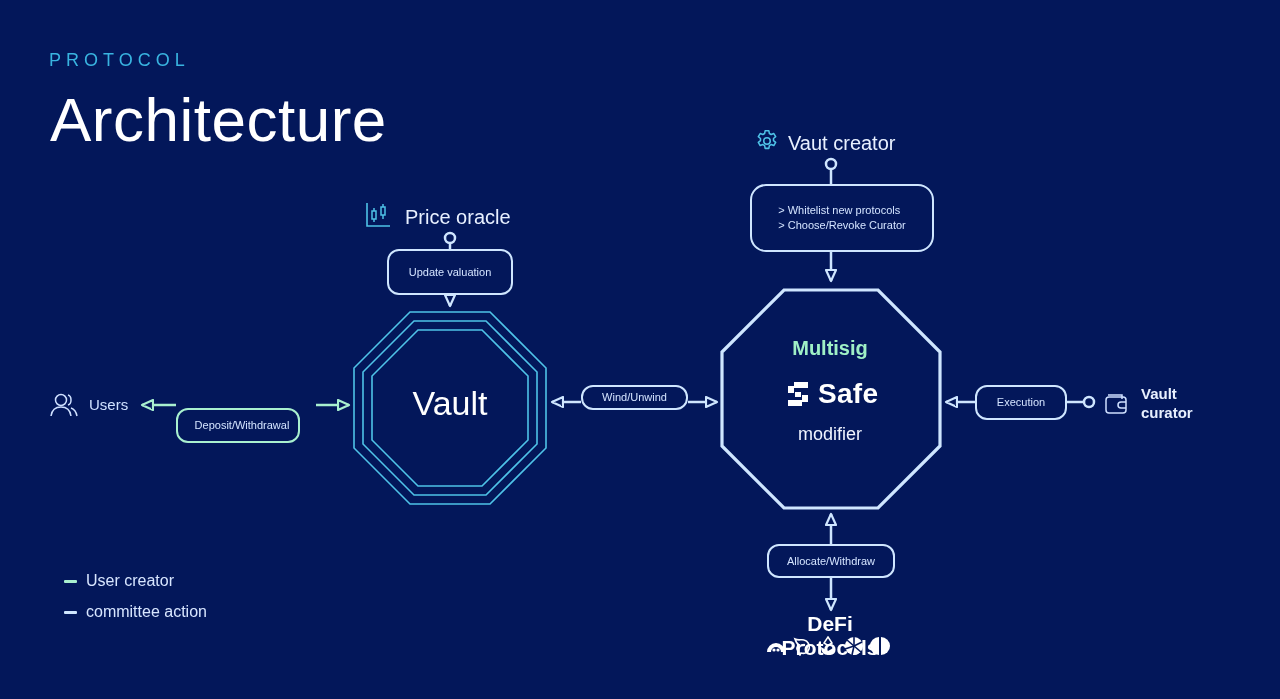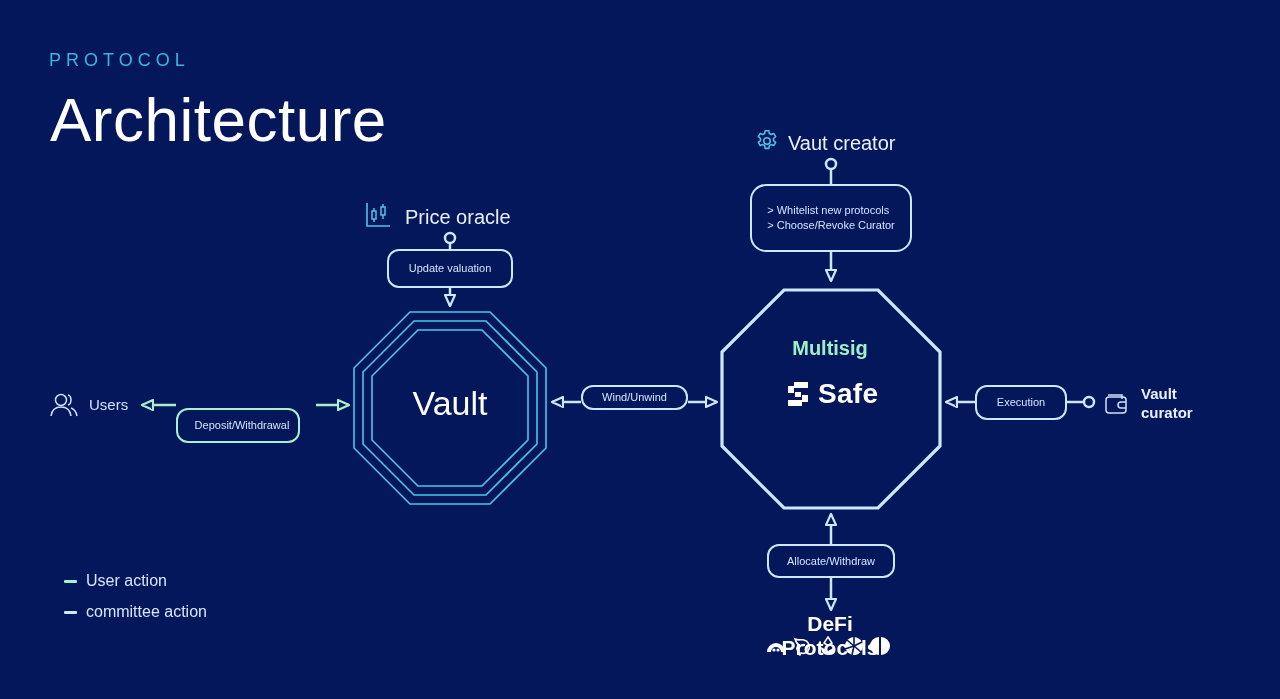--- a/index.html
+++ b/index.html
@@ -128,30 +128,30 @@
     <path d="M2,1 V24 H25" fill="none" stroke="#4fc3e8" stroke-width="1.6"></path>
     <rect x="7" y="9" width="4" height="8" fill="none" stroke="#4fc3e8" stroke-width="1.5"></rect>
     <line x1="9" y1="6" x2="9" y2="9" stroke="#4fc3e8" stroke-width="1.5"></line>
     <line x1="9" y1="17" x2="9" y2="20" stroke="#4fc3e8" stroke-width="1.5"></line>
     <rect x="16" y="5" width="4" height="8" fill="none" stroke="#4fc3e8" stroke-width="1.5"></rect>
     <line x1="18" y1="2" x2="18" y2="5" stroke="#4fc3e8" stroke-width="1.5"></line>
     <line x1="18" y1="13" x2="18" y2="17" stroke="#4fc3e8" stroke-width="1.5"></line>
   </svg>
   <div class="node-label" style="left:405px;top:206px">Price oracle</div>
 </div>
-<div class="pill" style="left:387px;top:249px;width:126px;height:39px;">Update valuation</div>
+<div class="pill" style="left:387px;top:249px;width:126px;height:46px;">Update valuation</div>
 
 <div>
   <svg style="position:absolute;left:754px;top:128px" width="26" height="26" viewBox="0 0 24 24">
     <path fill="none" stroke="#4fc3e8" stroke-width="1.4" stroke-linejoin="round" d="M10.3,2.5h3.4l0.5,2.6 1.6,0.9 2.5-0.9 1.7,2.9-2,1.7v1.9l2,1.7-1.7,2.9-2.5-0.9-1.6,0.9-0.5,2.6h-3.4l-0.5-2.6-1.6-0.9-2.5,0.9-1.7-2.9 2-1.7v-1.9l-2-1.7 1.7-2.9 2.5,0.9 1.6-0.9z"></path>
     <circle cx="12" cy="12" r="3" fill="none" stroke="#4fc3e8" stroke-width="1.4"></circle>
   </svg>
   <div class="node-label" style="left:788px;top:132px">Vaut creator</div>
 </div>
-<div class="pill" style="left:750px;top:184px;width:162px;height:68px;border-radius:16px;">
+<div class="pill" style="left:750px;top:184px;width:184px;height:68px;border-radius:16px;">
   <div class="lines">
     <div>&gt; Whitelist new protocols</div>
     <div>&gt; Choose/Revoke Curator</div>
   </div>
 </div>
 
 <div>
   <svg style="position:absolute;left:49px;top:392px" width="30" height="26" viewBox="0 0 30 26">
     <circle cx="12" cy="8" r="5.5" fill="none" stroke="#cfe0ff" stroke-width="1.5"></circle>
     <path d="M2,24 C3,17 7,15 12,15 C17,15 21,17 22,24" fill="none" stroke="#cfe0ff" stroke-width="1.5"></path>
@@ -171,20 +171,21 @@
   <svg width="28" height="28" viewBox="0 0 28 28">
     <path d="M10,2 H24 V8 H10 Z" fill="#ffffff"></path>
     <path d="M4,6 H10 V13 H4 Z" fill="#ffffff"></path>
     <path d="M4,20 H18 V26 H4 Z" fill="#ffffff"></path>
     <path d="M18,15 H24 V22 H18 Z" fill="#ffffff"></path>
     <rect x="11" y="12" width="6" height="5" fill="#ffffff"></rect>
   </svg>
   <span class="safe-word">Safe</span>
 </div>
 <div class="zodiac">
+  <div>modifier</div>
 </div>
 
 <div class="pill" style="left:975px;top:385px;width:92px;height:35px;">Execution</div>
 <div>
   <svg style="position:absolute;left:1104px;top:390px" width="26" height="26" viewBox="0 0 26 26">
     <path d="M4,5 H18 V9" fill="none" stroke="#cfe0ff" stroke-width="1.5"></path>
     <rect x="2" y="7" width="20" height="16" rx="3" fill="none" stroke="#cfe0ff" stroke-width="1.5"></rect>
     <path d="M22,12 H17 A2.5,2.5 0 0 0 17,18 H22" fill="none" stroke="#cfe0ff" stroke-width="1.5"></path>
   </svg>
   <div class="curator-label">
@@ -231,18 +232,18 @@
   <span>
     <svg width="20" height="20" viewBox="0 0 20 20">
         <path d="M9,1 A9,9 0 1 0 9,19 Z" fill="#ffffff"></path>
         <path d="M11,1 A9,9 0 0 1 11,19 Z" fill="#ffffff"></path>
       </svg>
   </span>
 </div>
 
 <div class="legend" style="top:572px">
   <span class="swatch" style="background:#a9f0cf"></span>
-  <span>User action</span>
+  <span>User creator</span>
 </div>
 <div class="legend" style="top:603px">
   <span class="swatch" style="background:#cfe6ff"></span>
   <span>committee action</span>
 </div>
 
 </body></html>

